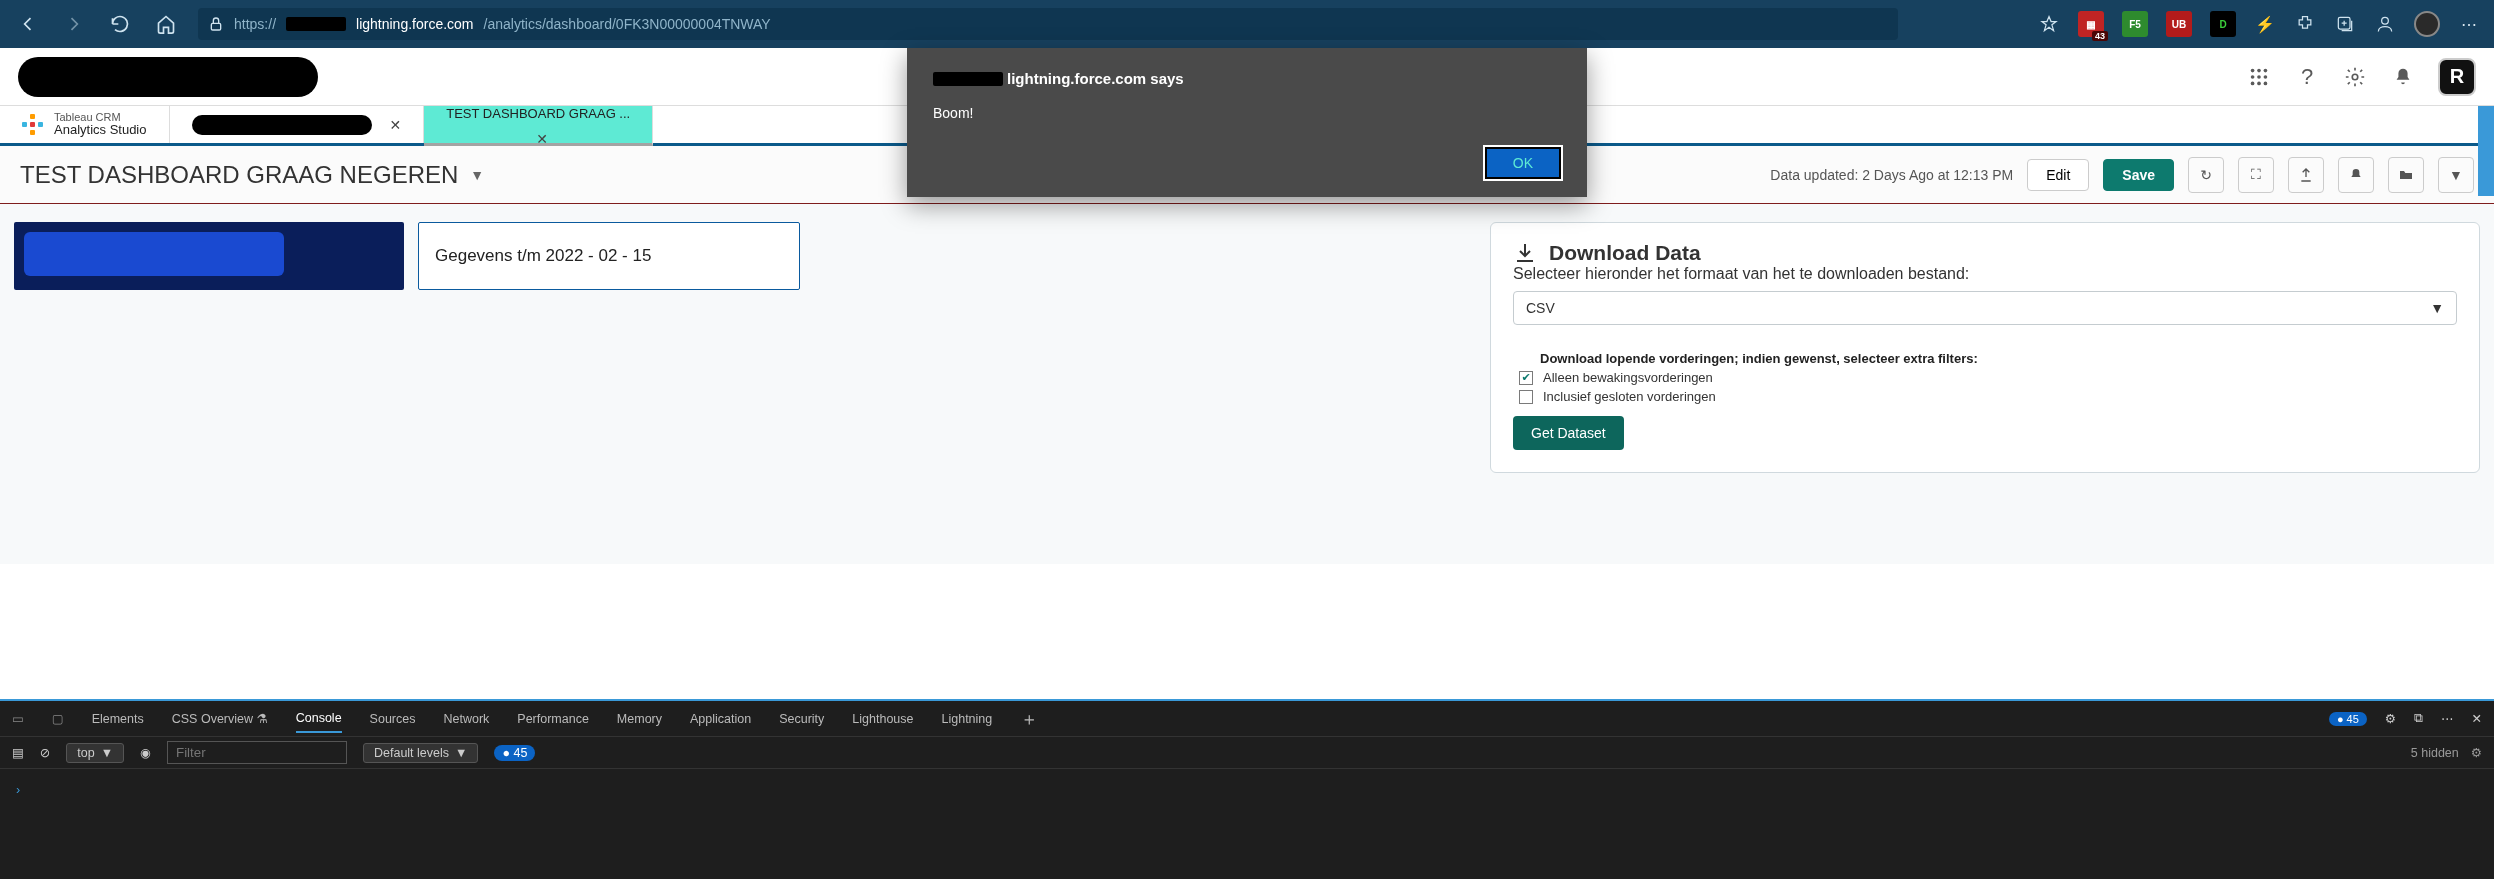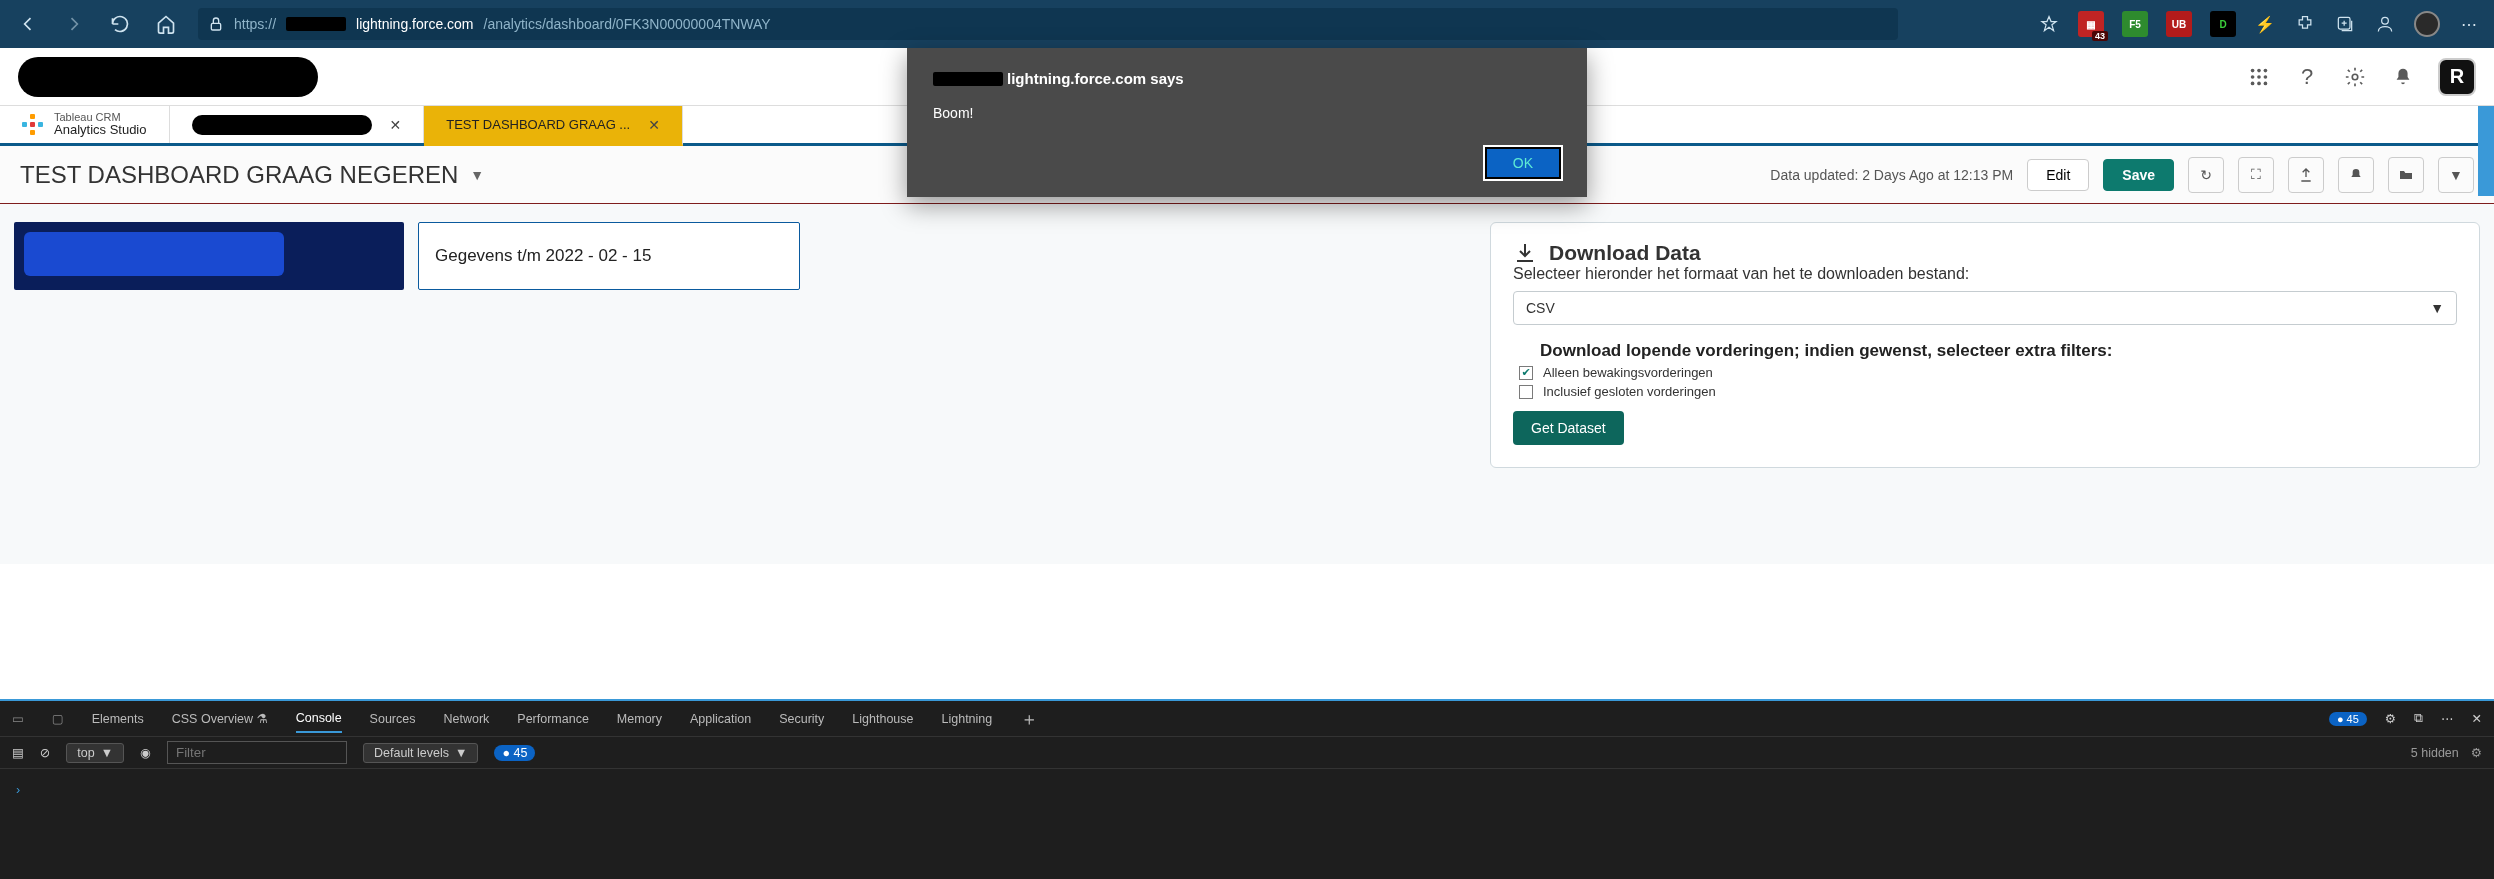--- a/index.html
+++ b/index.html
@@ -40,21 +40,21 @@
 .sf-header-right .icn { width:26px; height:26px; color:#5a5a5a; cursor:pointer; display:flex; align-items:center; justify-content:center;}
 .sf-avatar { width:38px; height:38px; background:#111; border:2px solid #ccc; border-radius:8px; color:#fff; display:flex; align-items:center; justify-content:center; font-weight:bold; font-size:20px;}
 
 
 .tab-strip { height:40px; display:flex; border-bottom:3px solid #0b5a8a; background:#fff;}
 .tab { display:flex; align-items:center; padding:0 22px; border-right:1px solid #ddd; font-size:13px; color:#222; gap:10px; cursor:pointer;}
 .tab .tcrm { display:flex; flex-direction:column; line-height:1.1;}
 .tab .tcrm .small{ font-size:11px; color:#555;}
 .tab .close { font-size:14px; color:#444; margin-left:8px;}
 .tab .redact { background:#000; width:180px; height:20px; border-radius:10px;}
-.tab.active { border-bottom:3px solid #eab308; margin-bottom:-3px; background:#eab308;}
+.tab.active { border-bottom:3px solid #a3a3a3; margin-bottom:-3px; background:#5eead4;flex-direction:column;}
 .tab .tcrm-logo { width:22px; height:22px; position:relative;}
 .tcrm-logo span{ position:absolute; width:5px; height:5px; border-radius:1px;}
 
 
 .action-bar { height:58px; display:flex; align-items:center; padding:0 20px; background:#fbfbfb; border-bottom:1px solid #7f1d1d;gap:36px;}
 .dash-title { font-size:24px; font-weight:300; color:#333; display:flex; align-items:center; gap:12px;}
 .dash-title .chev { font-size:14px; color:#666;}
 .action-right { margin-left:auto; display:flex; align-items:center; gap:14px; font-size:14px; color:#555;}
 .btn { border:1px solid #ccc; background:#fff; padding:7px 18px; border-radius:4px; cursor:pointer; font-size:14px;}
 .btn.save { background:#0d7a6e; color:#fff; border-color:#0d7a6e; font-weight:600;}
@@ -62,21 +62,21 @@
 
 
 .canvas { padding:18px 14px; display:flex; align-items:flex-start; position:relative; height:360px; background:#f7f9fa;}
 .widget-blue { width:390px; height:68px; background:#0a1e5a; border-radius:2px; padding:10px;}
 .widget-blue .inner { width:260px; height:44px; background:#1a4ad1; border-radius:6px;}
 .widget-text { width:382px; height:68px; border:1px solid #0a5a9e; background:#fff; border-radius:2px; margin-left:14px; display:flex; align-items:center; padding:0 16px; font-size:17px; color:#222;}
 .download-panel { position:absolute; right:14px; top:18px; width:990px; border:1px solid #d0d9de; border-radius:6px; background:#fff; padding:18px 22px 22px 22px;}
 .download-panel h2 { font-size:21px; color:#333; display:flex; align-items:center; gap:12px; font-weight:700;}
 .dl-label { font-size:16px; color:#333;}
 .dl-select { margin-top:8px; border:1px solid #c5ccd0; border-radius:4px; height:34px; display:flex; align-items:center; padding:0 12px; justify-content:space-between; font-size:14px; color:#333; cursor:pointer;}
-.dl-bold { margin-top:16px; font-size:17px; font-weight:700; color:#222;padding-left:27px;}
+.dl-bold { margin-top:26px; font-size:13px; font-weight:700; color:#222;padding-left:27px;}
 .chkrow { display:flex; align-items:center; gap:10px; font-size:13px; color:#333; margin-top:4px; margin-left:6px;}
 .chkrow .box { width:14px; height:14px; border:1px solid #7a7a7a; display:flex; align-items:center; justify-content:center; font-size:11px; color:#0d7a6e;}
 .getds { margin-top:12px; background:#0d665c; color:#fff; border:none; padding:9px 18px; border-radius:4px; font-size:14px; cursor:pointer;}
 
 
 .scroll-sliver{ position:absolute; right:0; top:106px; width:16px; height:90px; background:#3a99d8;}
 
 
 .devtools { position:absolute; left:0; right:0; bottom:0; height:180px; background:#1e1e1e; color:#ccc; font-family:Menlo,Consolas,monospace; font-size:12.5px; border-top:2px solid #3a99d8;}
 .dt-tabs { height:36px; display:flex; align-items:center; padding:0 12px; gap:28px; border-bottom:1px solid #333; font-family:"Segoe UI";}

